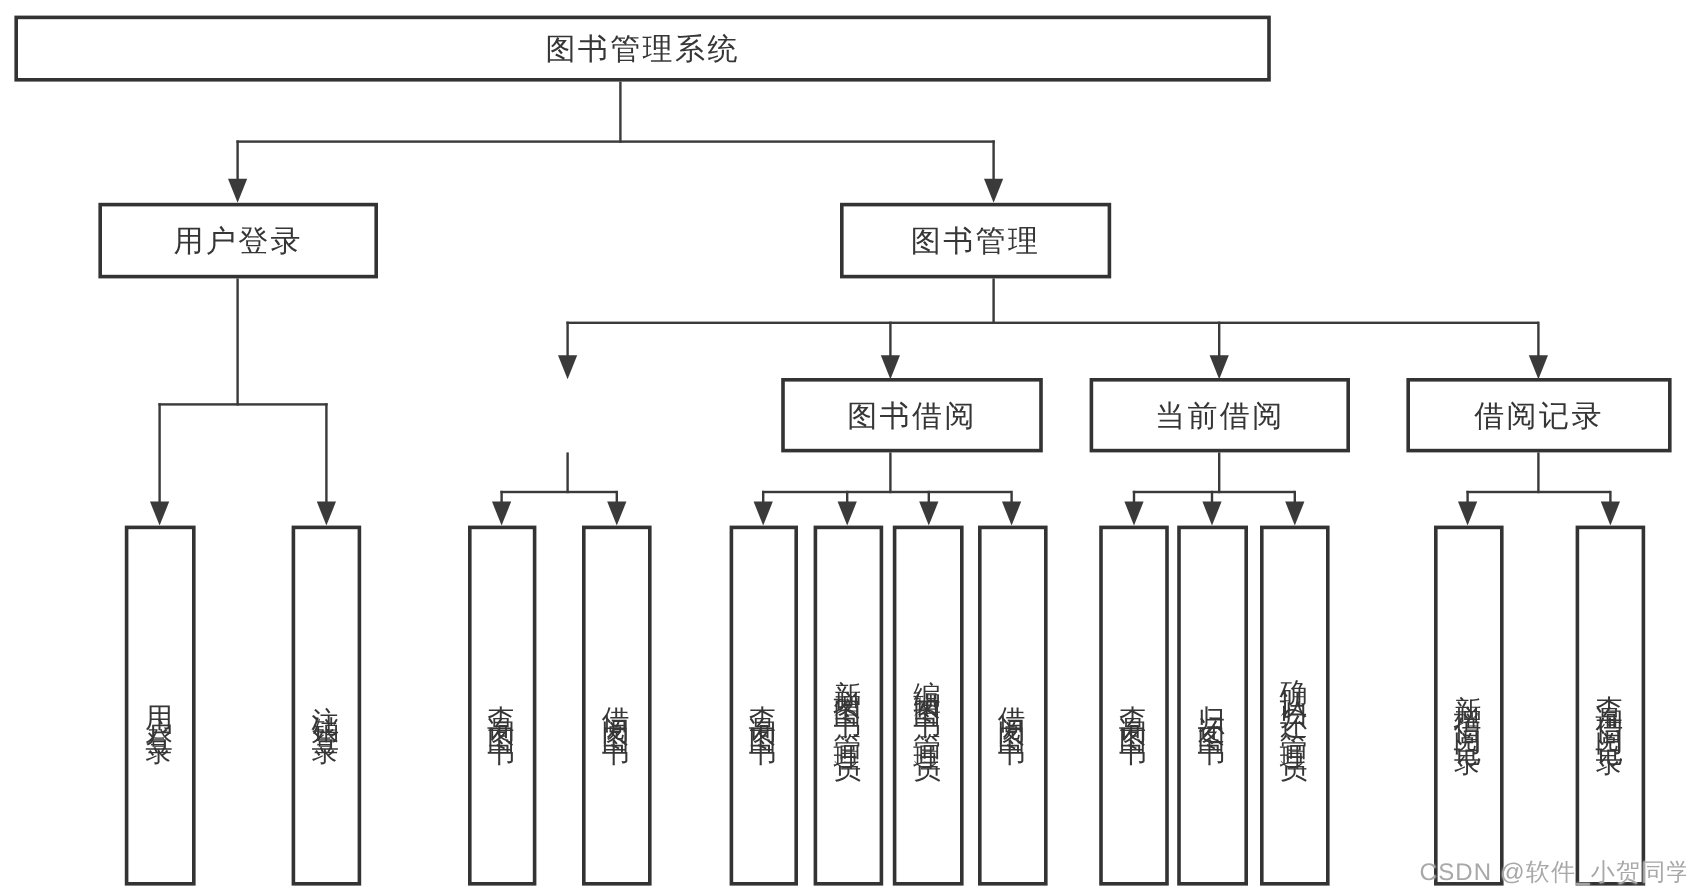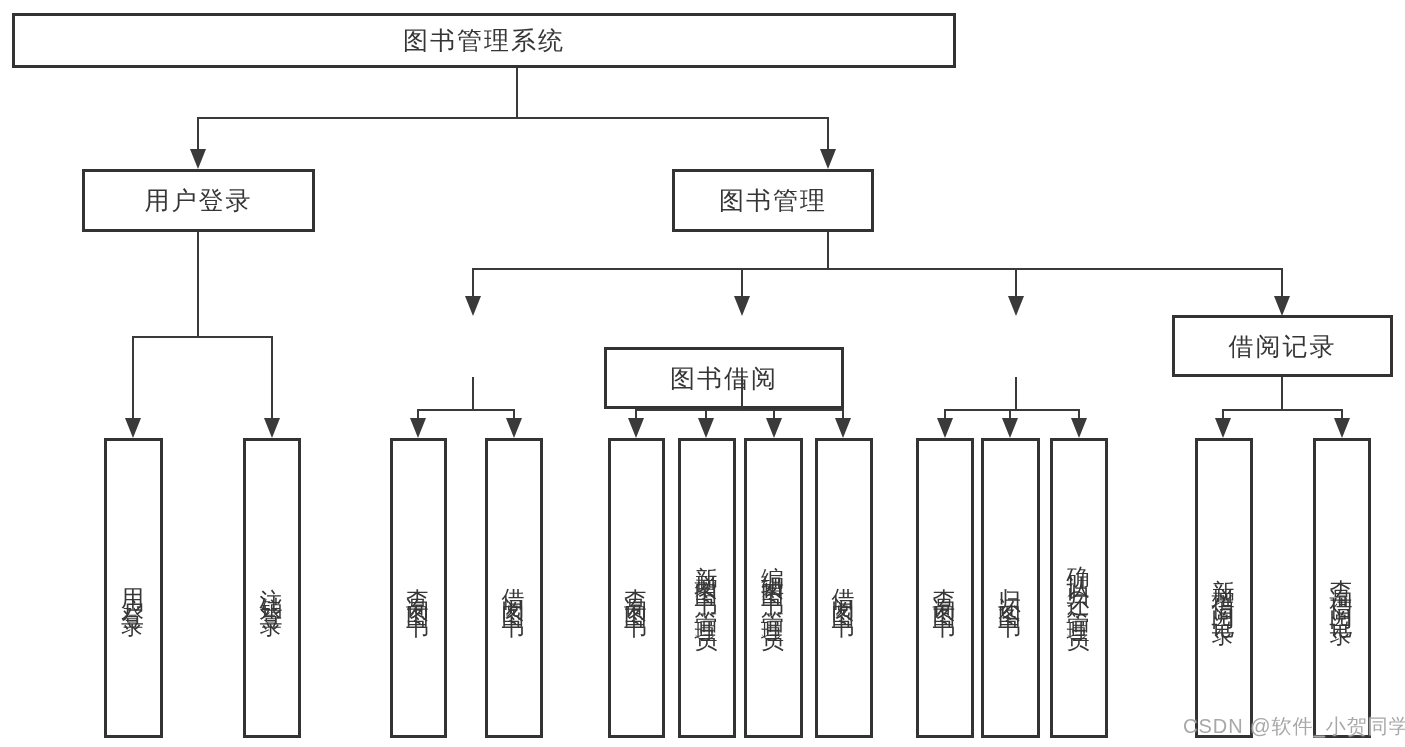--- a/index.html
+++ b/index.html
@@ -14,51 +14,52 @@
   .ah{position:absolute;width:0;height:0;border-left:8px solid transparent;
       border-right:8px solid transparent;border-top:20px solid #3a3a3a;}
   .watermark{position:absolute;left:1183px;top:713px;font-size:20px;color:#a8a8a8;
              letter-spacing:1px;z-index:5;white-space:nowrap;text-shadow:0 0 2px #ffffff;}
 </style>
 </head>
 <body>
 
 <div id="stage">
 
-  <div class="box hbox" style="left:12px;top:13px;width:944px;height:55px;">图书管理系统</div>
+  <div class="box hbox" style="left:12px;top:13px;width:1047px;height:55px;">图书管理系统</div>
 
   <div class="vl" style="left:516px;top:68px;height:51px;"></div>
   <div class="hl" style="left:197px;top:117px;width:632px;"></div>
   <div class="vl" style="left:197px;top:117px;height:34px;"></div>
   <div class="ah" style="left:190px;top:149px;"></div>
   <div class="vl" style="left:827px;top:117px;height:34px;"></div>
   <div class="ah" style="left:820px;top:149px;"></div>
 
   <div class="box hbox" style="left:82px;top:169px;width:233px;height:63px;">用户登录</div>
-  <div class="box hbox" style="left:672px;top:169px;width:202px;height:63px;">图书管理</div>
+  <div class="box hbox" style="left:700px;top:169px;width:226px;height:63px;">图书管理</div>
 
   <div class="vl" style="left:197px;top:232px;height:106px;"></div>
   <div class="hl" style="left:132px;top:336px;width:141px;"></div>
   <div class="vl" style="left:132px;top:336px;height:84px;"></div>
   <div class="ah" style="left:125px;top:418px;"></div>
   <div class="vl" style="left:271px;top:336px;height:84px;"></div>
   <div class="ah" style="left:264px;top:418px;"></div>
 
   <div class="vl" style="left:827px;top:232px;height:38px;"></div>
   <div class="hl" style="left:472px;top:268px;width:810px;"></div>
   <div class="vl" style="left:472px;top:268px;height:30px;"></div>
   <div class="ah" style="left:465px;top:296px;"></div>
   <div class="vl" style="left:741px;top:268px;height:30px;"></div>
   <div class="ah" style="left:734px;top:296px;"></div>
   <div class="vl" style="left:1015px;top:268px;height:30px;"></div>
   <div class="ah" style="left:1008px;top:296px;"></div>
   <div class="vl" style="left:1281px;top:268px;height:30px;"></div>
   <div class="ah" style="left:1274px;top:296px;"></div>
 
-  <div class="box hbox" style="left:604px;top:315px;width:240px;height:62px;margin-top:32px;">图书借阅</div>
+  <div class="box hbox" style="left:651px;top:315px;width:218px;height:62px;">图书借阅</div>
+  <div class="box hbox" style="left:908px;top:315px;width:217px;height:62px;">当前借阅</div>
   <div class="box hbox" style="left:1172px;top:315px;width:221px;height:62px;">借阅记录</div>
 
   <div class="vl" style="left:472px;top:377px;height:34px;"></div>
   <div class="hl" style="left:417px;top:409px;width:97px;"></div>
   <div class="vl" style="left:417px;top:409px;height:11px;"></div>
   <div class="ah" style="left:410px;top:418px;"></div>
   <div class="vl" style="left:513px;top:409px;height:11px;"></div>
   <div class="ah" style="left:506px;top:418px;"></div>
 
   <div class="vl" style="left:741px;top:377px;height:34px;"></div>

